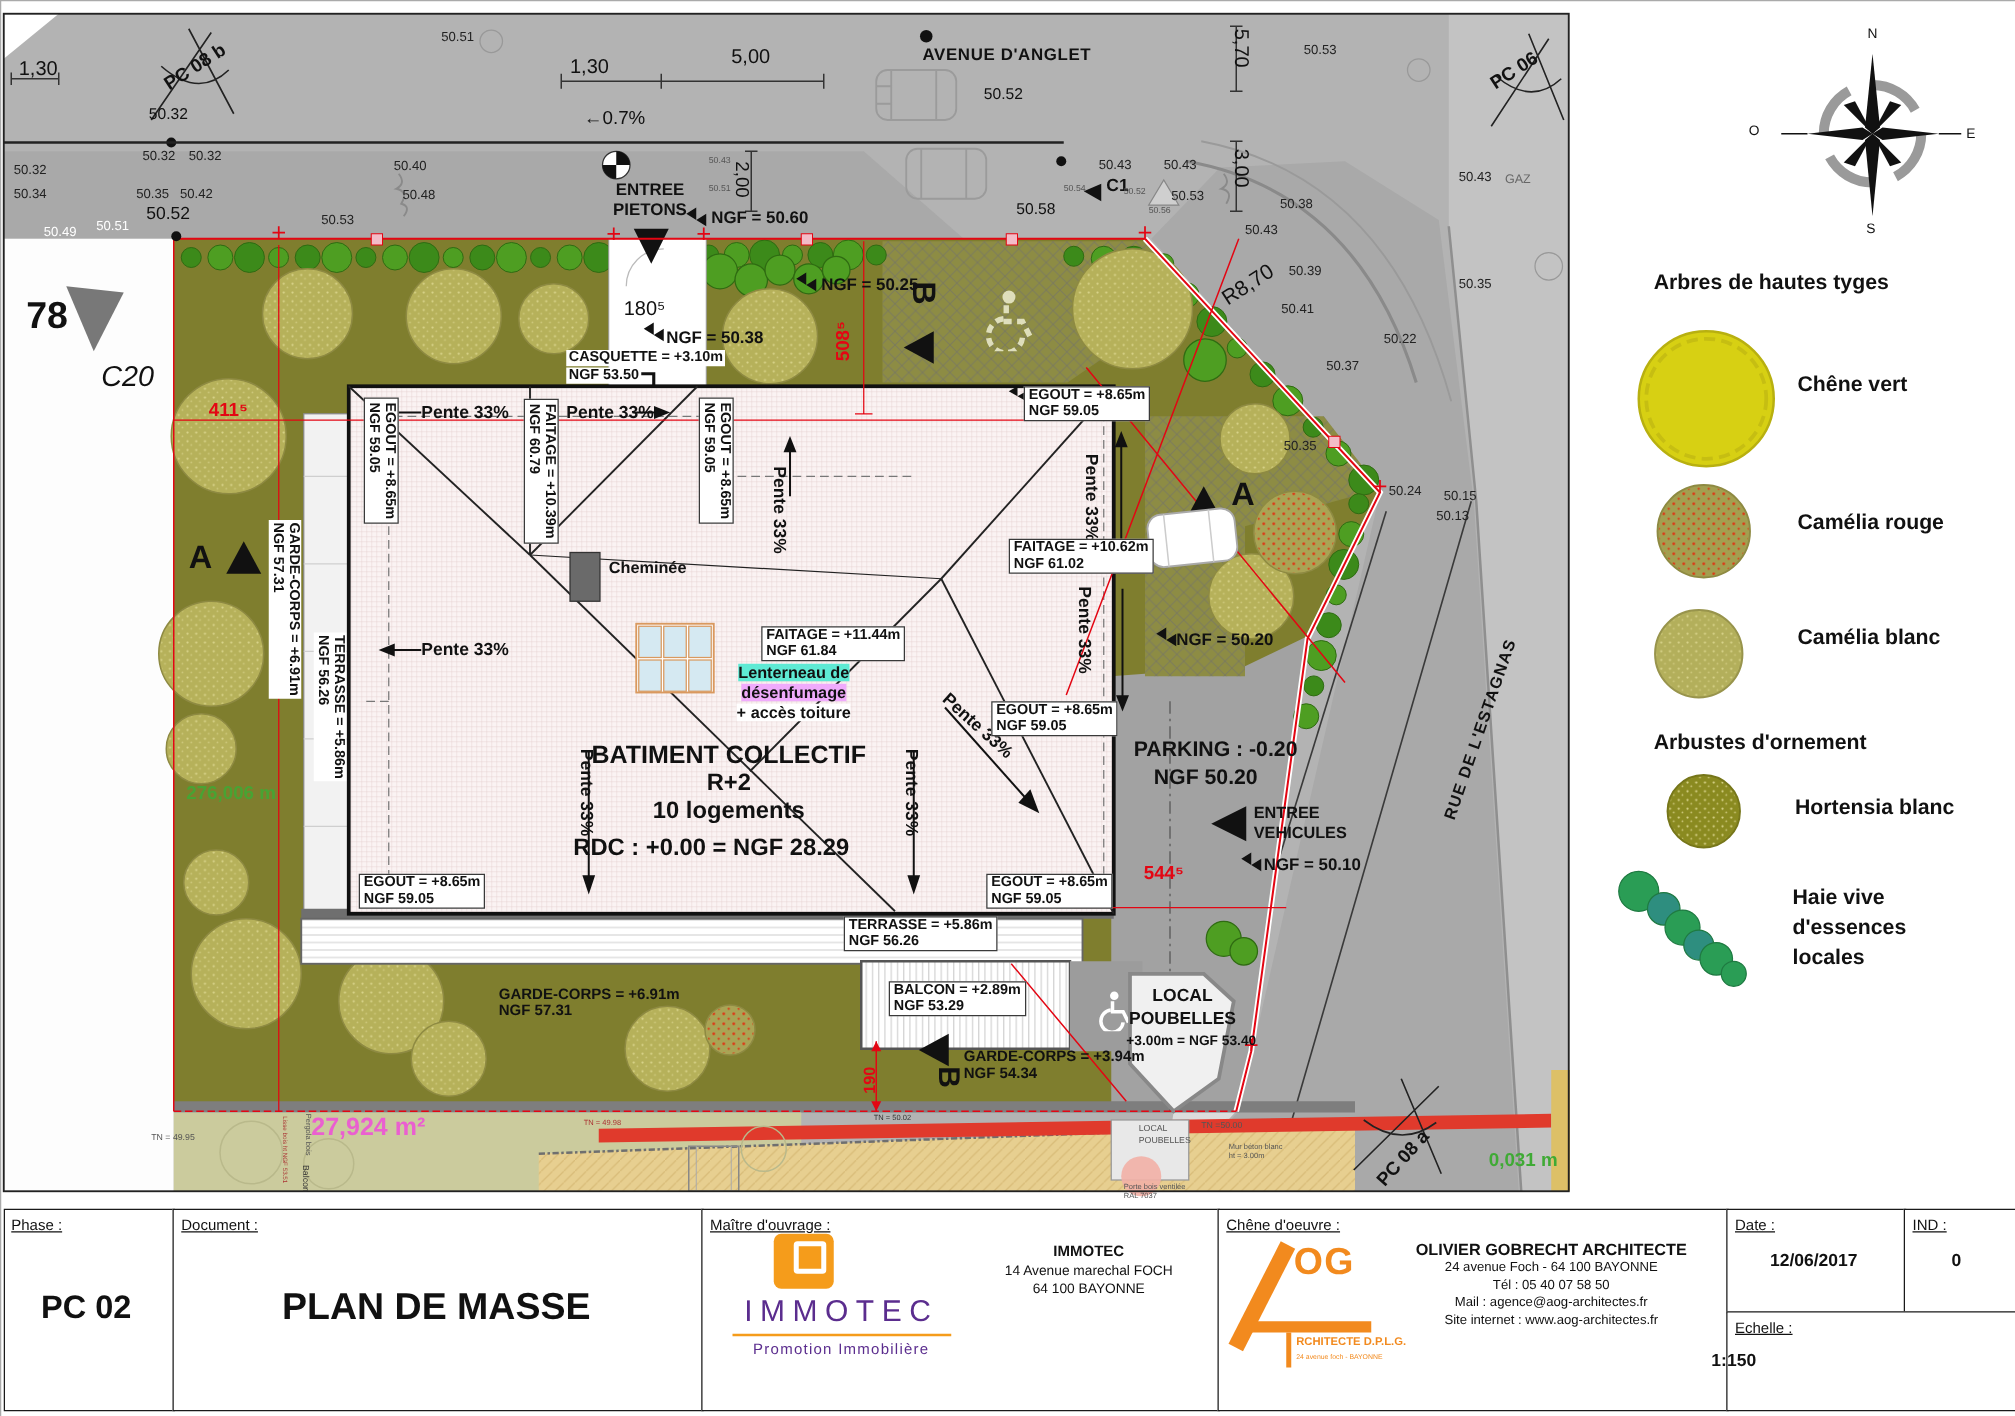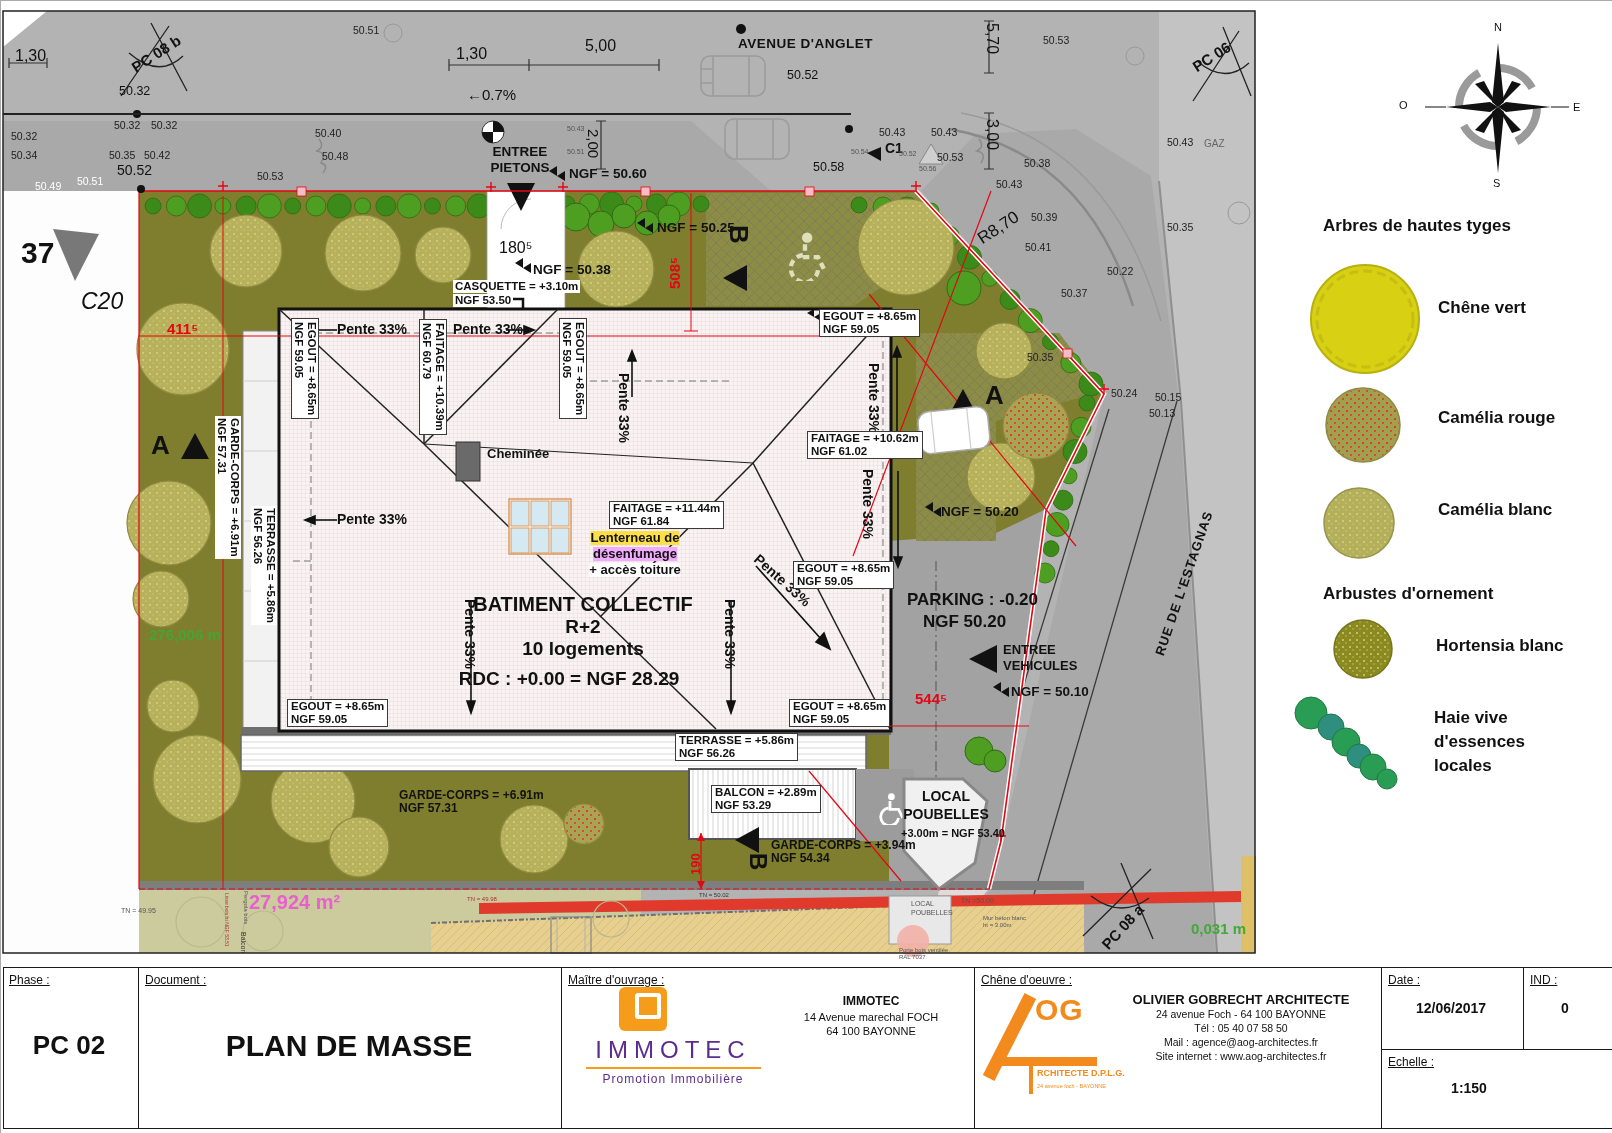--- a/index.html
+++ b/index.html
@@ -399,21 +399,21 @@
 <div class="L v f16" style="left:1000px;top:22px">5,70</div>
 <div class="L v f16" style="left:1000px;top:118px">3,00</div>
 <div class="L" style="left:1190px;top:48px;transform:rotate(-33deg);font-size:15px">PC 06</div>
 <div class="L f14" style="left:884px;top:140px">C1</div>
 <div class="L f10 gry" style="left:1203px;top:137px;font-size:10px">GAZ</div>
 <div class="L" style="left:975px;top:218px;transform:rotate(-33deg);font-size:17px;font-weight:normal">R8,70</div>
 <div class="L c" style="left:519px;top:144px;font-size:13.5px">ENTREE</div>
 <div class="L c" style="left:519px;top:160px;font-size:13.5px">PIETONS</div>
 <div class="L" style="left:568px;top:166px;font-size:13.5px">NGF = 50.60</div>
 
-<div class="L" style="left:20px;top:235px;font-size:30px">37</div>
+<div class="L" style="left:20px;top:235px;font-size:30px">78</div>
 <div class="L it" style="left:80px;top:288px;font-size:23px;font-weight:normal">C20</div>
 <div class="L f16" style="left:498px;top:238px">180⁵</div>
 <div class="L" style="left:532px;top:262px;font-size:13.5px">NGF = 50.38</div>
 <div class="L" style="left:656px;top:220px;font-size:13.5px">NGF = 50.25</div>
 <div class="L vu red" style="left:666px;top:288px;font-size:15px">508⁵</div>
 <div class="L v" style="left:752px;top:224px;font-size:26px">B</div>
 <div class="L red" style="left:166px;top:320px;font-size:15px">411⁵</div>
 <div class="L" style="left:150px;top:430px;font-size:26px">A</div>
 <div class="L" style="left:984px;top:380px;font-size:26px">A</div>
 <div class="L grn" style="left:148px;top:626px;font-size:15px;opacity:.85">276,006 m</div>
@@ -426,21 +426,21 @@
 <div class="L v box" style="left:446px;top:318px"><span>FAITAGE = +10.39m</span><br><span>NGF 60.79</span></div>
 <div class="L f14" style="left:452px;top:321px">Pente 33%</div>
 <div class="L v box" style="left:586px;top:317px"><span>EGOUT = +8.65m</span><br><span>NGF 59.05</span></div>
 <div class="L v f14" style="left:630px;top:372px">Pente 33%</div>
 <div class="L box" style="left:818px;top:308px"><span>EGOUT = +8.65m</span><br><span>NGF 59.05</span></div>
 <div class="L v f14" style="left:880px;top:362px">Pente 33%</div>
 <div class="L box" style="left:806px;top:430px"><span>FAITAGE = +10.62m</span><br><span>NGF 61.02</span></div>
 <div class="L v f14" style="left:874px;top:468px">Pente 33%</div>
 <div class="L f14" style="left:486px;top:446px;font-size:13px">Cheminée</div>
 <div class="L box" style="left:608px;top:500px"><span>FAITAGE = +11.44m</span><br><span>NGF 61.84</span></div>
-<div class="L c" style="left:634px;top:530px;font-size:13px;background:#fde047">Lenterneau de</div>
+<div class="L c" style="left:634px;top:530px;font-size:13px;background:#5eead4">Lenterneau de</div>
 <div class="L c" style="left:634px;top:546px;font-size:13px;background:#f0abfc">désenfumage</div>
 <div class="L c" style="left:634px;top:562px;font-size:13px;background:#fff">+ accès toiture</div>
 <div class="L f14" style="left:336px;top:511px">Pente 33%</div>
 <div class="L v nob" style="left:276px;top:505px"><span>TERRASSE = +5.86m</span><br><span>NGF 56.26</span></div>
 <div class="L v nob" style="left:240px;top:415px"><span>GARDE-CORPS = +6.91m</span><br><span>NGF 57.31</span></div>
 <div class="L c" style="left:582px;top:592px;font-size:20px">BATIMENT COLLECTIF</div>
 <div class="L c" style="left:582px;top:616px;font-size:19px">R+2</div>
 <div class="L c" style="left:582px;top:638px;font-size:19px">10 logements</div>
 <div class="L c" style="left:568px;top:668px;font-size:19px">RDC : +0.00 = NGF 28.29</div>
 <div class="L v f14" style="left:476px;top:598px">Pente 33%</div>
@@ -512,21 +512,21 @@
 <div class="L" style="left:68px;top:1030px;font-size:26px;transform:translateX(-50%)">PC 02</div>
 <div class="tbl" style="left:144px;top:972px">Document :</div>
 <div class="L" style="left:348px;top:1028px;font-size:30px;transform:translateX(-50%)">PLAN DE MASSE</div>
 <div class="tbl" style="left:567px;top:972px">Maître d'ouvrage :</div>
 <div class="tbl" style="left:980px;top:972px">Chêne d'oeuvre :</div>
 <div class="tbl" style="left:1387px;top:972px">Date :</div>
 <div class="L" style="left:1450px;top:1000px;font-size:14px;transform:translateX(-50%)">12/06/2017</div>
 <div class="tbl" style="left:1529px;top:972px">IND :</div>
 <div class="L" style="left:1564px;top:1000px;font-size:14px;transform:translateX(-50%)">0</div>
 <div class="tbl" style="left:1387px;top:1054px">Echelle :</div>
-<div class="L" style="left:1468px;top:1080px;font-size:14px;transform:translateX(-50%)">1:150</div>
+<div class="L" style="left:1386px;top:1080px;font-size:14px;transform:translateX(-50%)">1:150</div>
 
 <div style="position:absolute;left:618px;top:986px;width:48px;height:44px;background:#f59c1b;border-radius:6px">
   <div style="position:absolute;right:6px;top:6px;width:18px;height:18px;border:4px solid #fff;border-radius:3px"></div>
 </div>
 <div class="L" style="left:672px;top:1036px;font-size:24px;font-weight:normal;letter-spacing:6px;color:#5b2d8e;transform:translateX(-50%)">IMMOTEC</div>
 <div style="position:absolute;left:585px;top:1066px;width:175px;height:2px;background:#f59c1b"></div>
 <div class="L" style="left:672px;top:1072px;font-size:12px;font-weight:normal;letter-spacing:1px;color:#5b2d8e;transform:translateX(-50%)">Promotion Immobilière</div>
 <div class="L" style="left:870px;top:994px;font-size:12px;transform:translateX(-50%)">IMMOTEC</div>
 <div class="L" style="left:870px;top:1010px;font-size:11px;font-weight:normal;transform:translateX(-50%)">14 Avenue marechal FOCH</div>
 <div class="L" style="left:870px;top:1024px;font-size:11px;font-weight:normal;transform:translateX(-50%)">64 100 BAYONNE</div>

